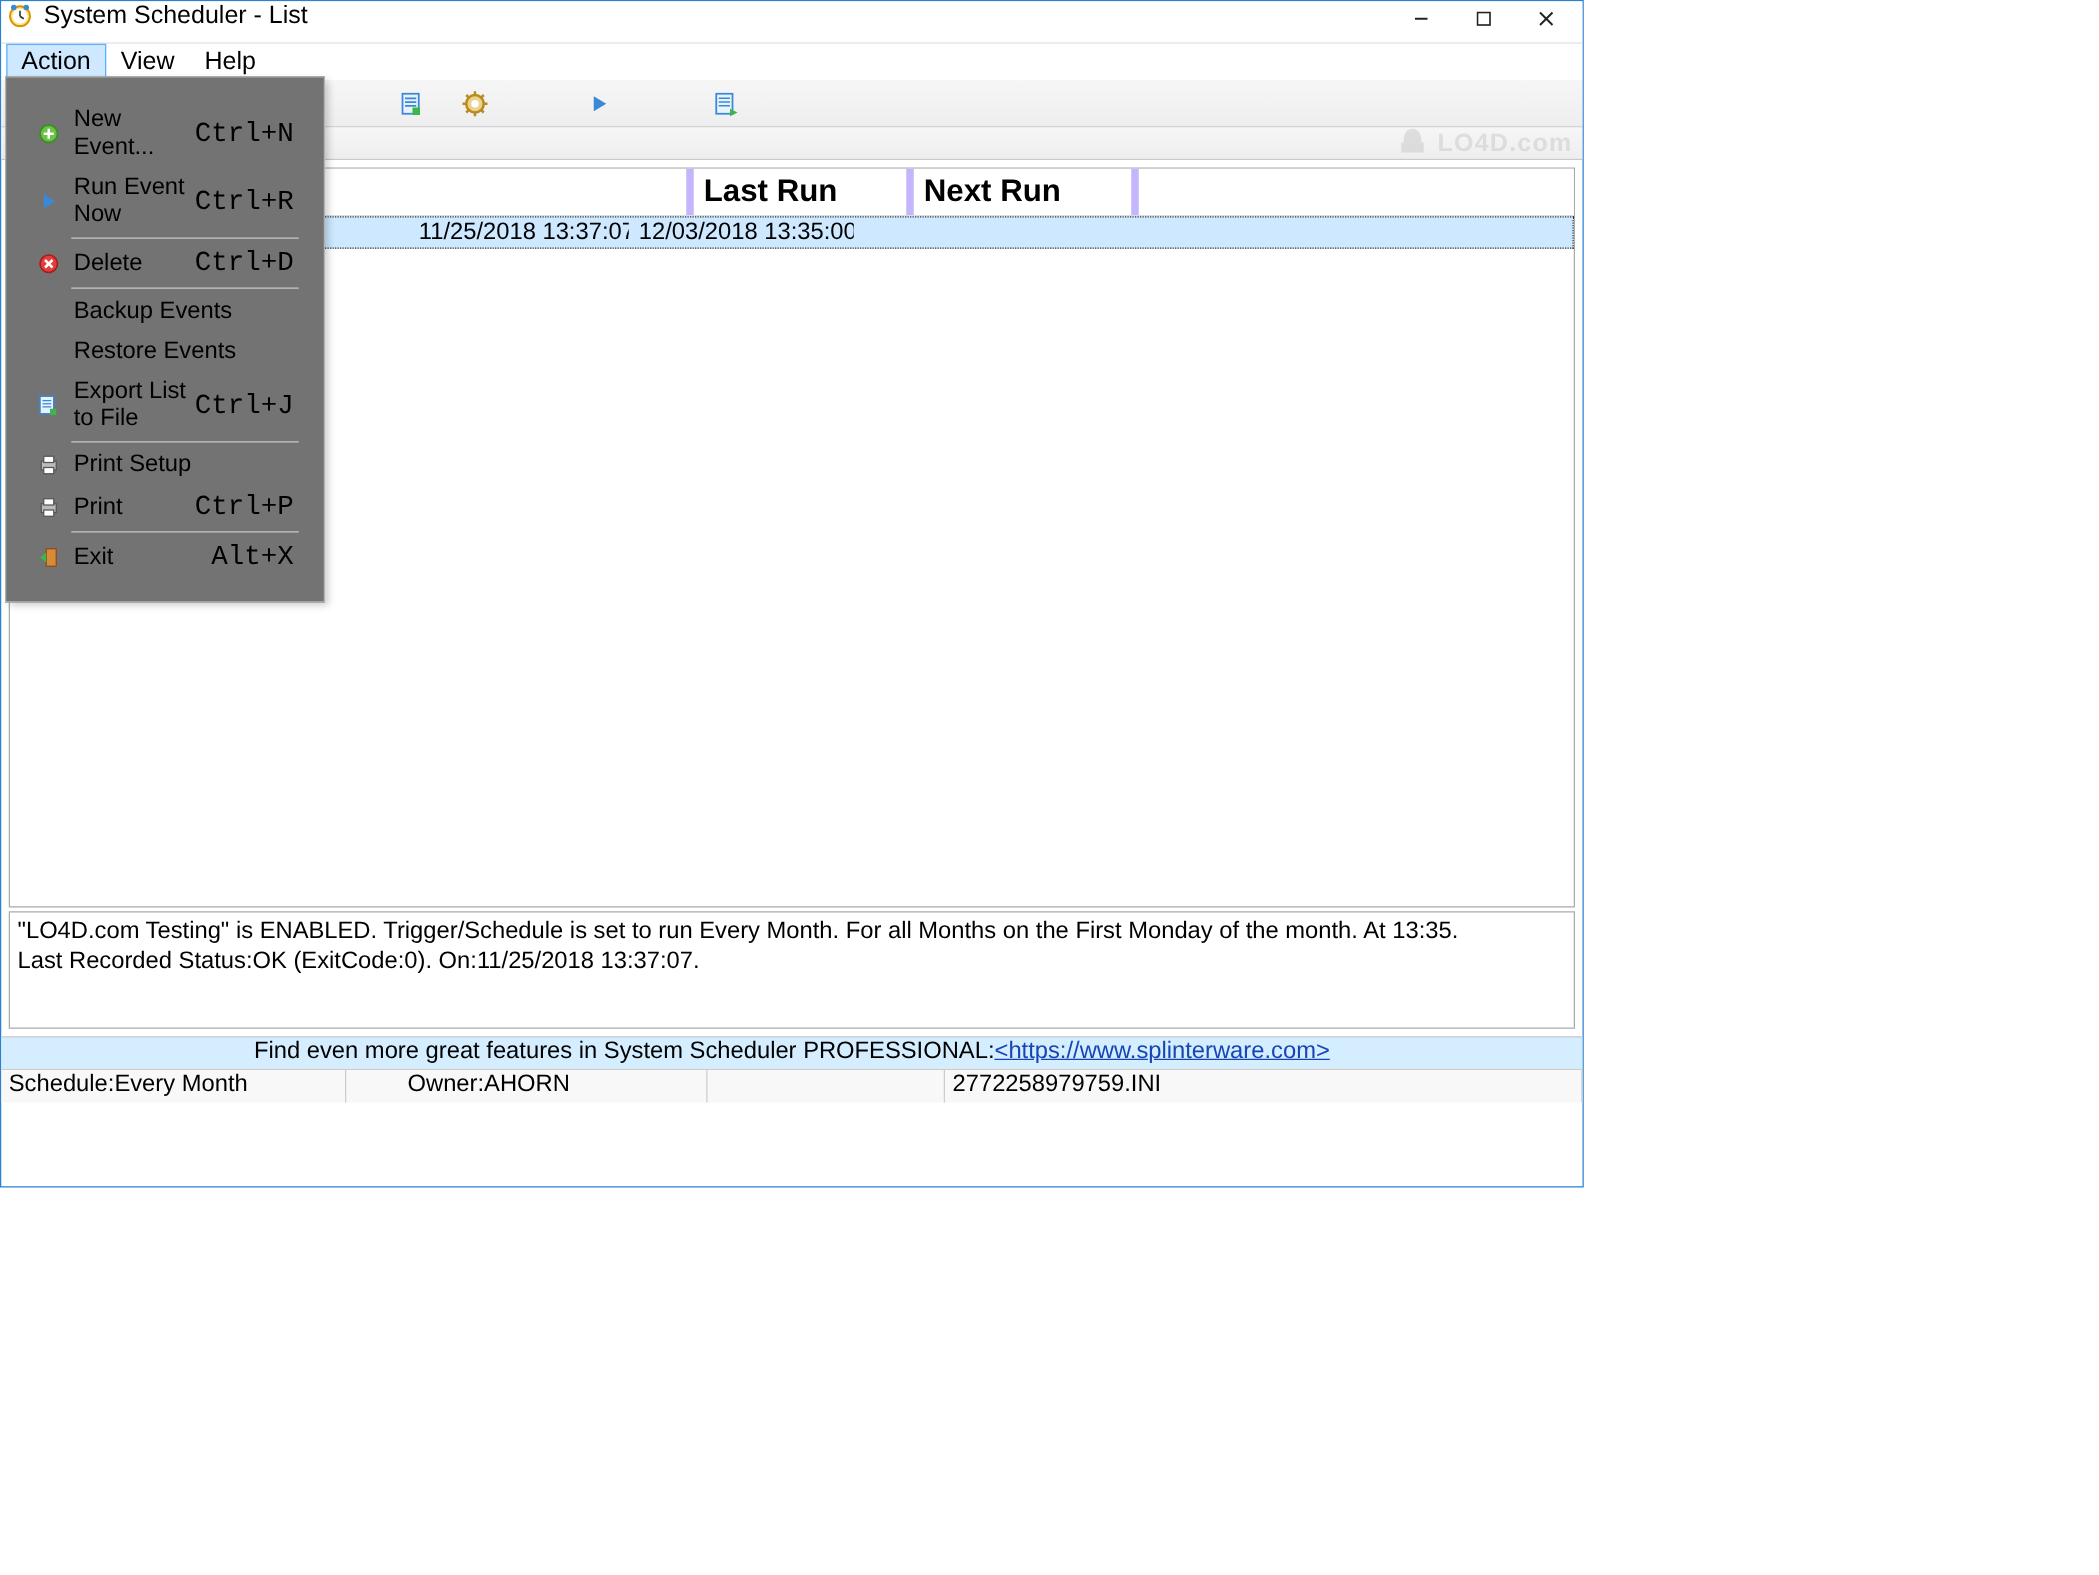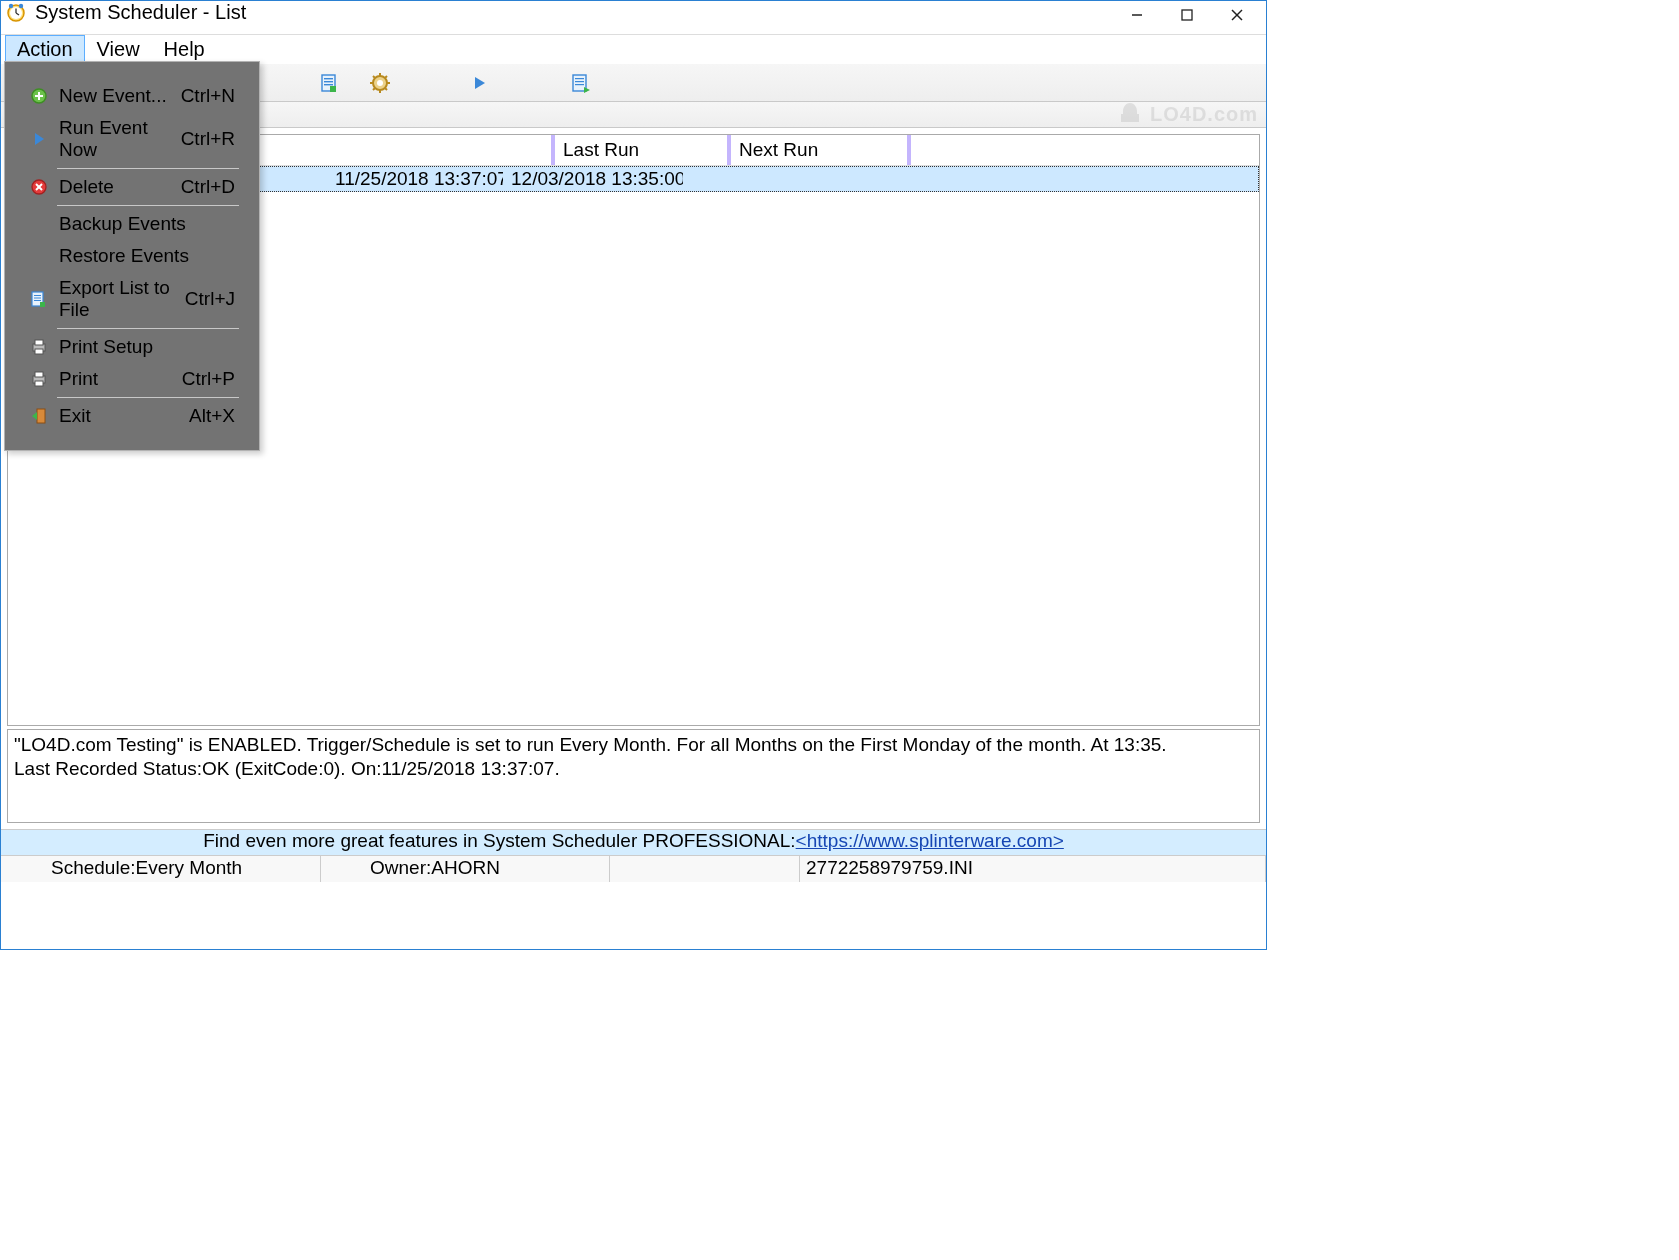--- a/index.html
+++ b/index.html
@@ -88,22 +88,23 @@
   background: #fff;
   height: 592px;
 }
 .listview .header {
   display: flex;
   border-bottom: 1px solid #dcdcdc;
   background: #fff;
 }
 .listview .header .col {
   padding: 4px 8px;
-  border-right: 4px solid #c4b5fd;
-  font-size: 19px;
+  border-right: 6px solid #c4b5fd;
+  font-size: 25px;
+  font-weight: bold;
 }
 .listview .row {
   display: flex;
   background: #cde8ff;
   outline: 1px dotted #333;
   outline-offset: -1px;
 }
 .listview .row .cell {
   padding: 2px 8px;
   font-size: 19px;
@@ -135,21 +136,21 @@
   display: flex;
   border-top: 1px solid #ccc;
   height: 27px;
   background: #f8f8f8;
   font-size: 19px;
 }
 .statusbar div {
   border-right: 1px solid #ccc;
   padding: 1px 6px;
 }
-.sb1 { width: 276px; margin-left: 44px; }
+.sb1 { width: 276px; }
 .sb2 { width: 246px; margin-left: 43px; }
 .sb3 { width: 190px; }
 .sb4 { flex: 1; }
 
 
 .dropdown {
   position: absolute;
   top: 60px;
   left: 3px;
   width: 256px;
@@ -167,21 +168,21 @@
 }
 .dropdown .ddicon {
   width: 24px;
   display: inline-flex;
   align-items: center;
   justify-content: center;
   flex: 0 0 24px;
   margin-right: 8px;
 }
 .dropdown .ddlabel { flex: 1; font-size: 19px; }
-.dropdown .ddshortcut { font-size: 19px; }
+.dropdown .ddshortcut { font-size: 22px; font-family: Liberation Mono, monospace; }
 .dropdown hr { border: none; border-top: 1px solid #c8c8c8; margin: 2px 2px 2px 34px; }
 
 
 svg { display: block; }
 </style>
 </head>
 <body>
 
 <div class="titlebar">
   <span class="icon">

